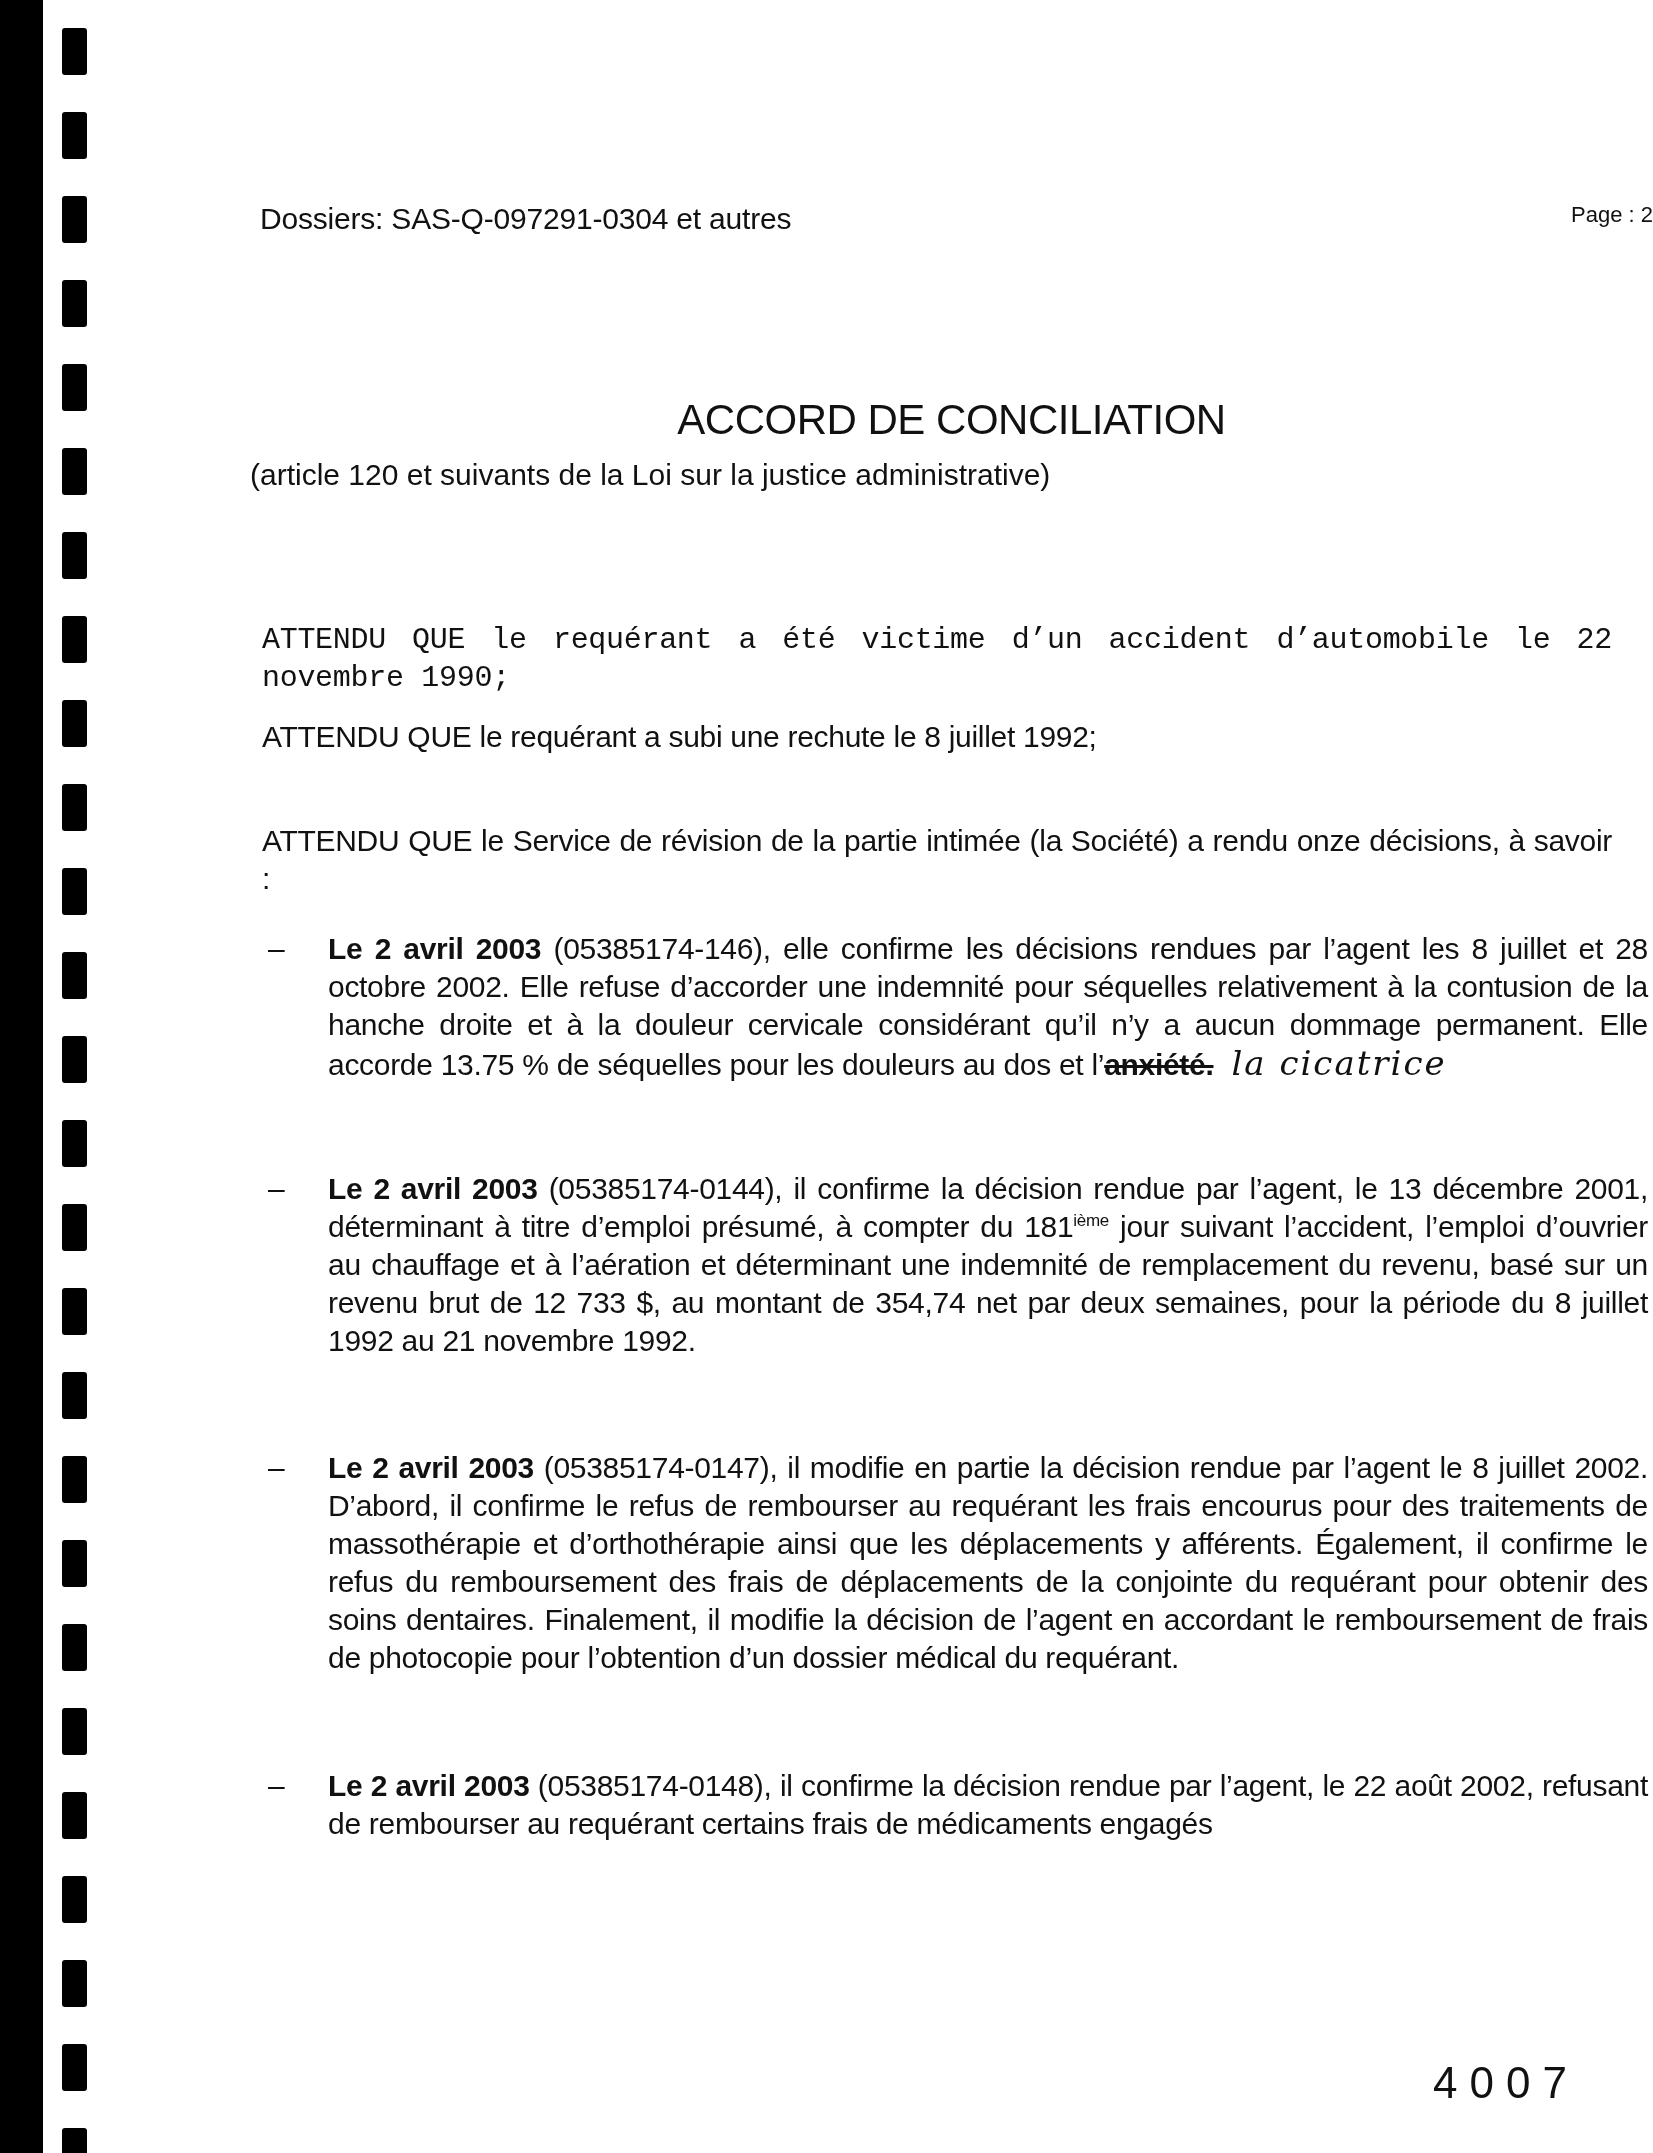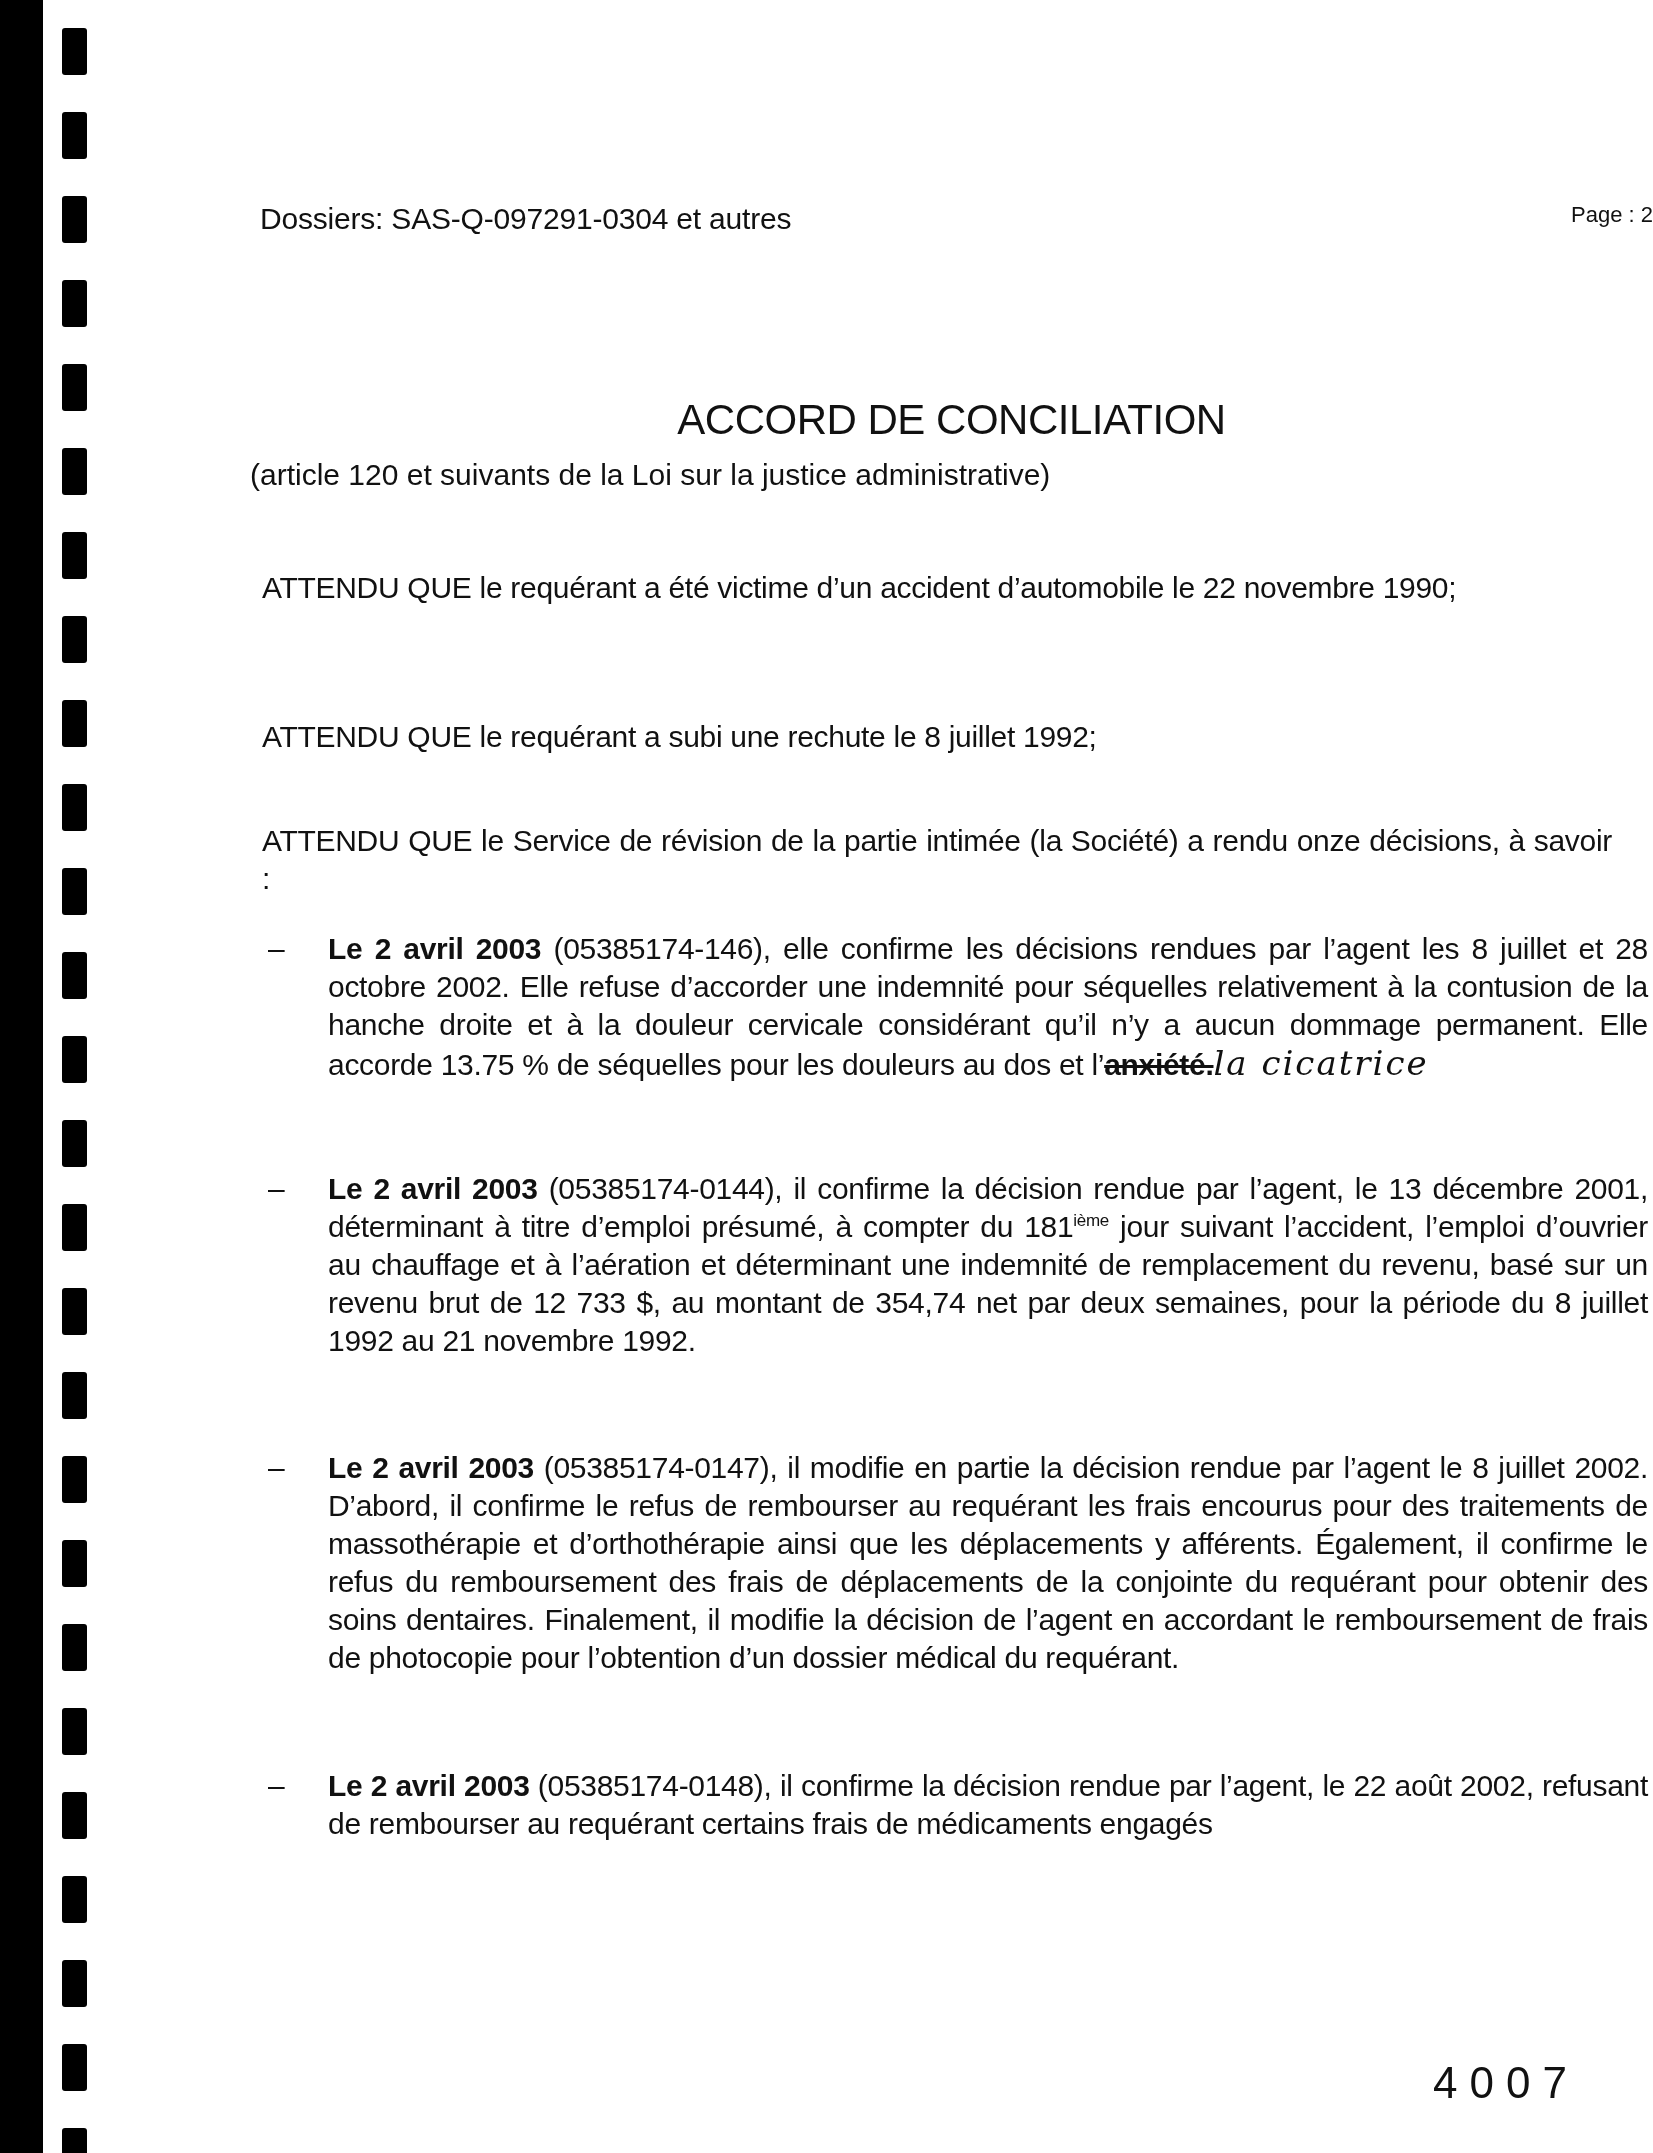--- a/index.html
+++ b/index.html
@@ -33,21 +33,21 @@
     text-align: justify; letter-spacing: -0.3px;
   }
   .bullet {
     position: absolute; left: 268px; width: 1390px; font-size: 30px; line-height: 38px;
   }
   .bullet .dash { position: absolute; left: 0; top: 0; }
   .bullet .text { position: absolute; left: 60px; width: 1320px; text-align: justify; letter-spacing: -0.3px; }
   .bullet b { font-weight: bold; }
   .strike { text-decoration: line-through; text-decoration-thickness: 3px; font-weight: bold; }
   .handwriting {
-    font-family: "DejaVu Serif", serif; font-style: italic; font-size: 34px; 
+    font-family: "DejaVu Serif", serif; font-style: italic; font-size: 34px; margin-left: 18px;
     letter-spacing: 2px;
   }
   sup { font-size: 17px; line-height: 0; }
   .stamp-number {
     position: absolute; left: 1433px; top: 2058px; font-size: 44px; letter-spacing: 12px;
     font-family: "Liberation Sans", sans-serif;
   }
 </style>
 </head>
 <body>
@@ -81,21 +81,21 @@
     <div class="punch-hole" style="top: 2044px;"></div>
     <div class="punch-hole" style="top: 2128px;"></div>
   </div>
 
 <div class="header-left">Dossiers: SAS-Q-097291-0304 et autres</div>
 <div class="header-right">Page : 2</div>
 
 <div class="title">ACCORD DE CONCILIATION</div>
 <div class="subtitle">(article 120 et suivants de la Loi sur la justice administrative)</div>
 
-<div class="para" style="top:569px;">ATTENDU QUE le requérant a été victime d’un accident d’automobile le 22 novembre 1990;</div>
+<div class="para" style="top:621px;font-family:Liberation Mono, monospace;">ATTENDU QUE le requérant a été victime d’un accident d’automobile le 22 novembre 1990;</div>
 <div class="para" style="top:718px;">ATTENDU QUE le requérant a subi une rechute le 8 juillet 1992;</div>
 <div class="para" style="top:822px;">ATTENDU QUE le Service de révision de la partie intimée (la Société) a rendu onze décisions, à savoir :</div>
 
 <div class="bullet" style="top:930px;">
   <span class="dash">–</span>
   <div class="text">
     <b>Le 2 avril 2003</b><span> (05385174-146), elle confirme les décisions rendues par l’agent les 8 juillet et 28 octobre 2002. Elle refuse d’accorder une indemnité pour séquelles relativement à la contusion de la hanche droite et à la douleur cervicale considérant qu’il n’y a aucun dommage permanent. Elle accorde 13.75 % de séquelles pour les douleurs au dos et l’</span><span class="strike">anxiété.</span><span class="handwriting">la cicatrice</span>
   </div>
 </div>
 

